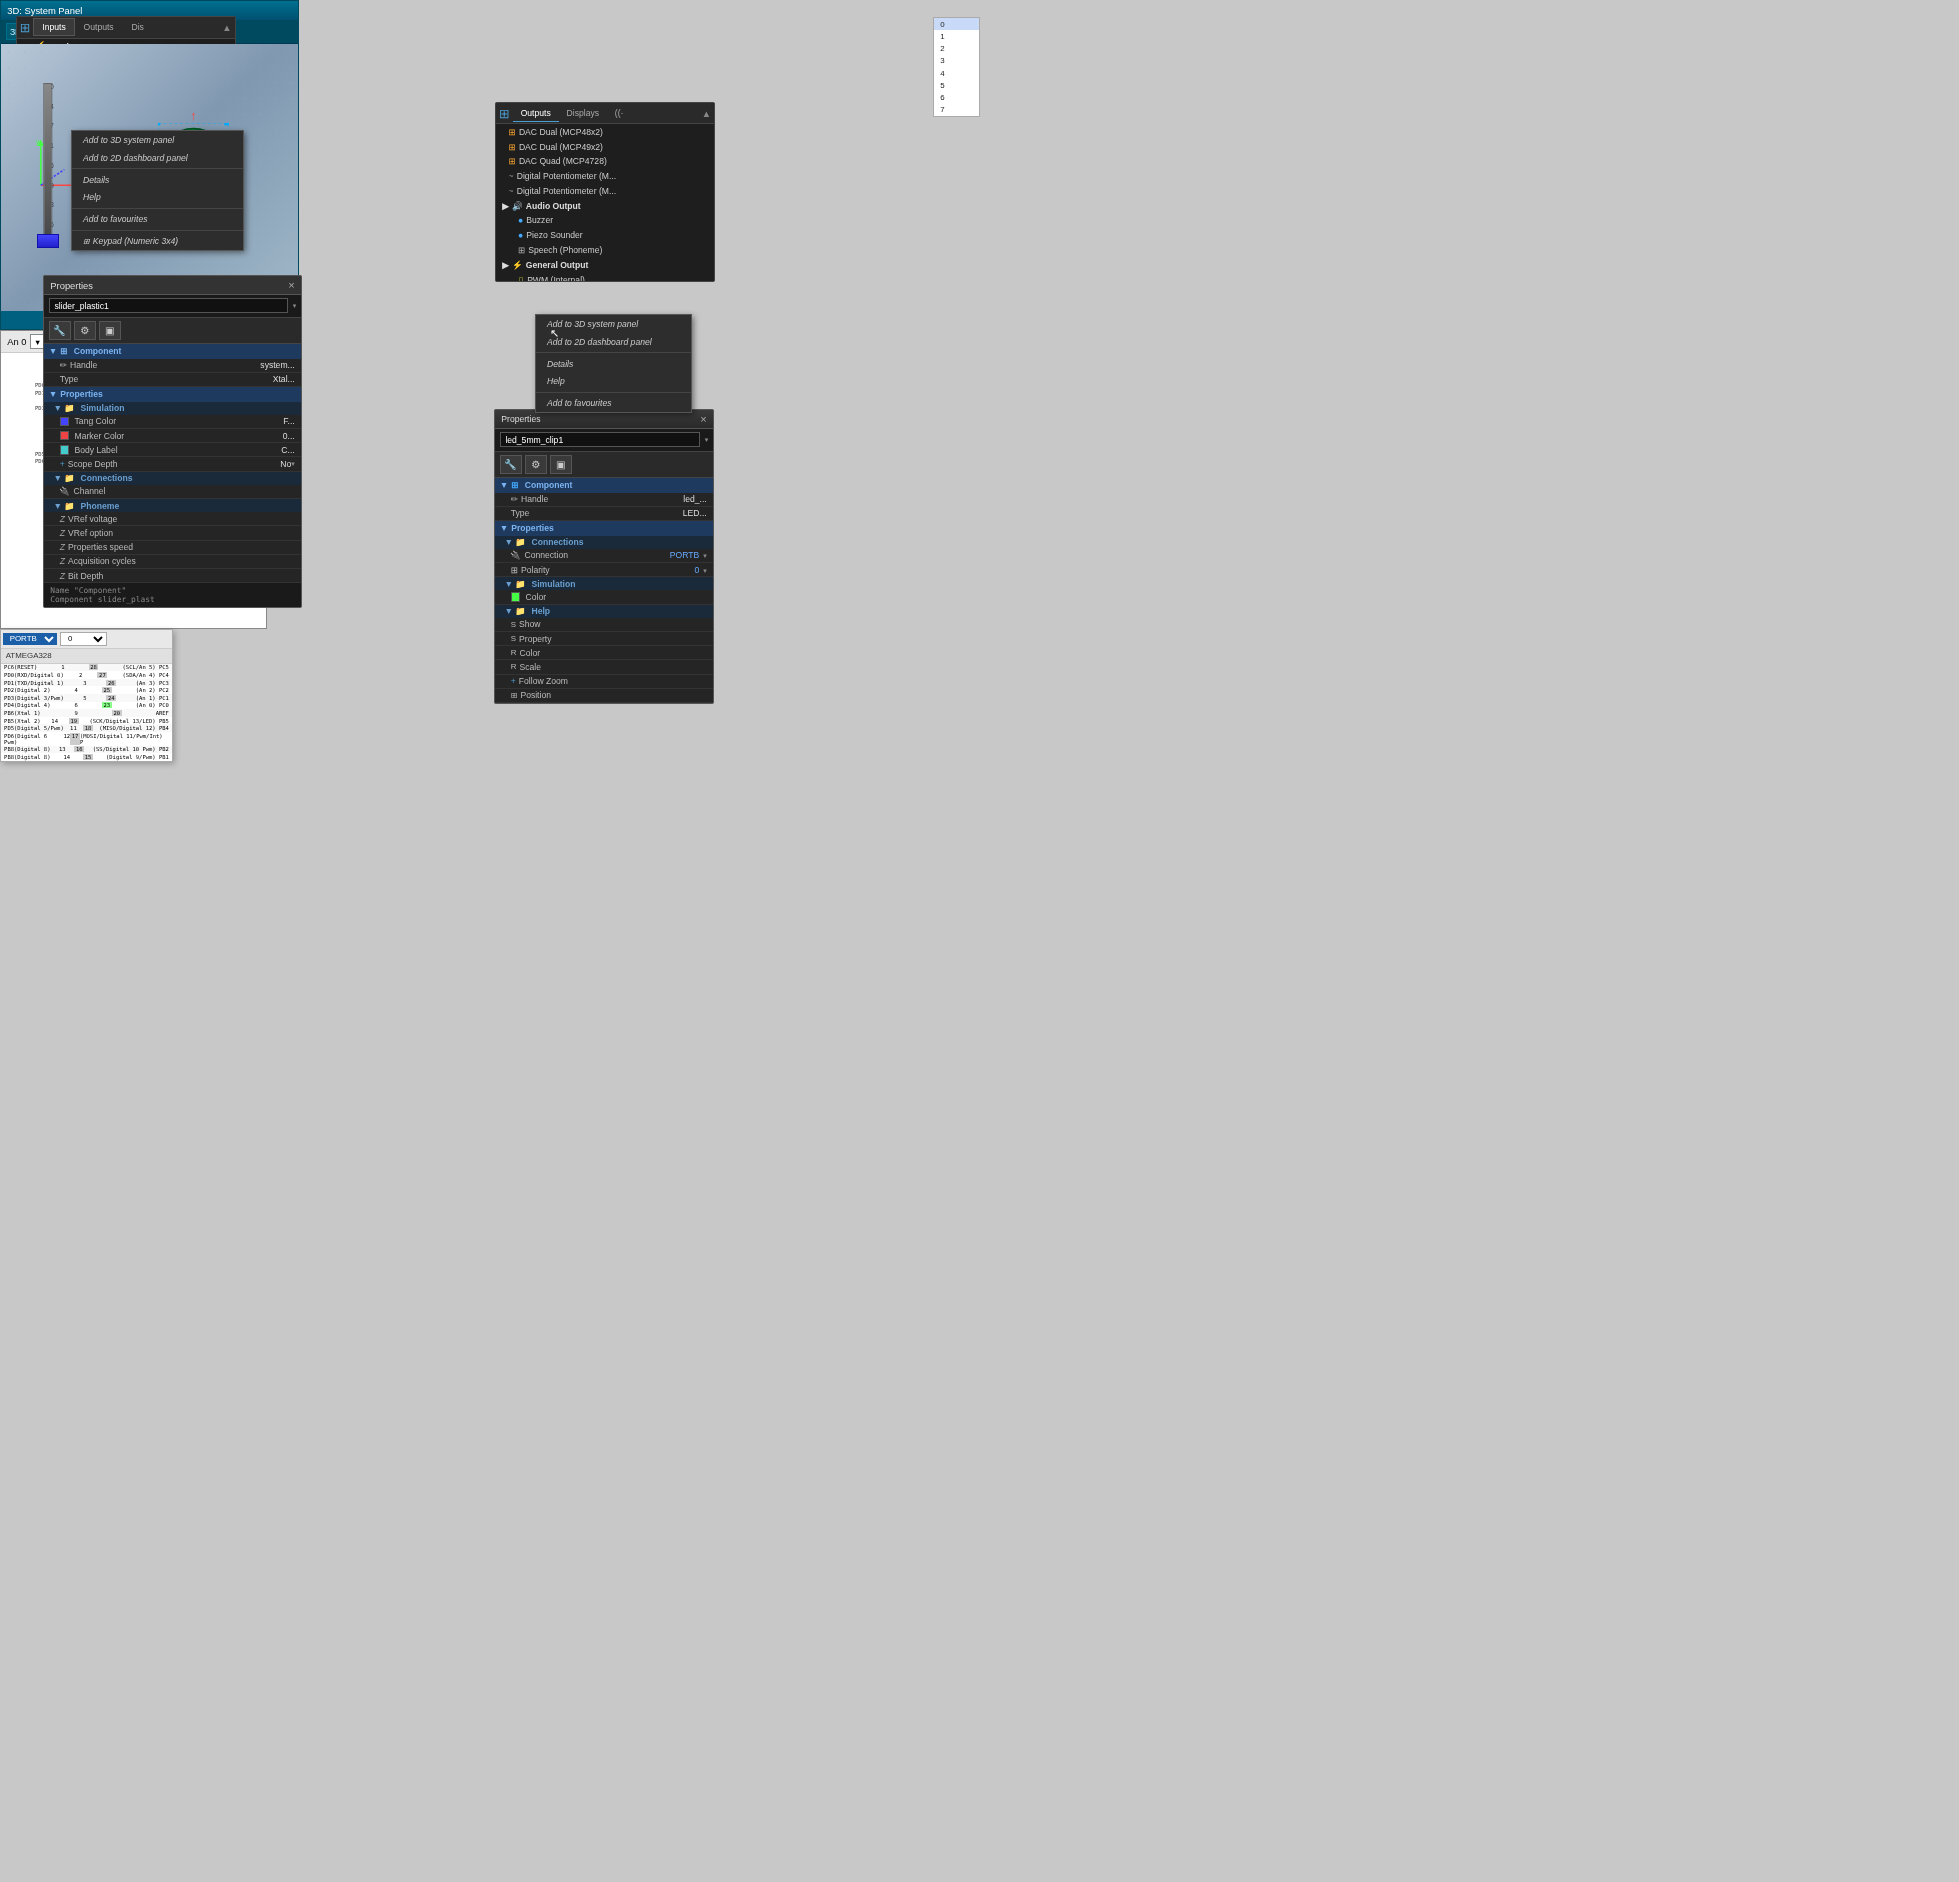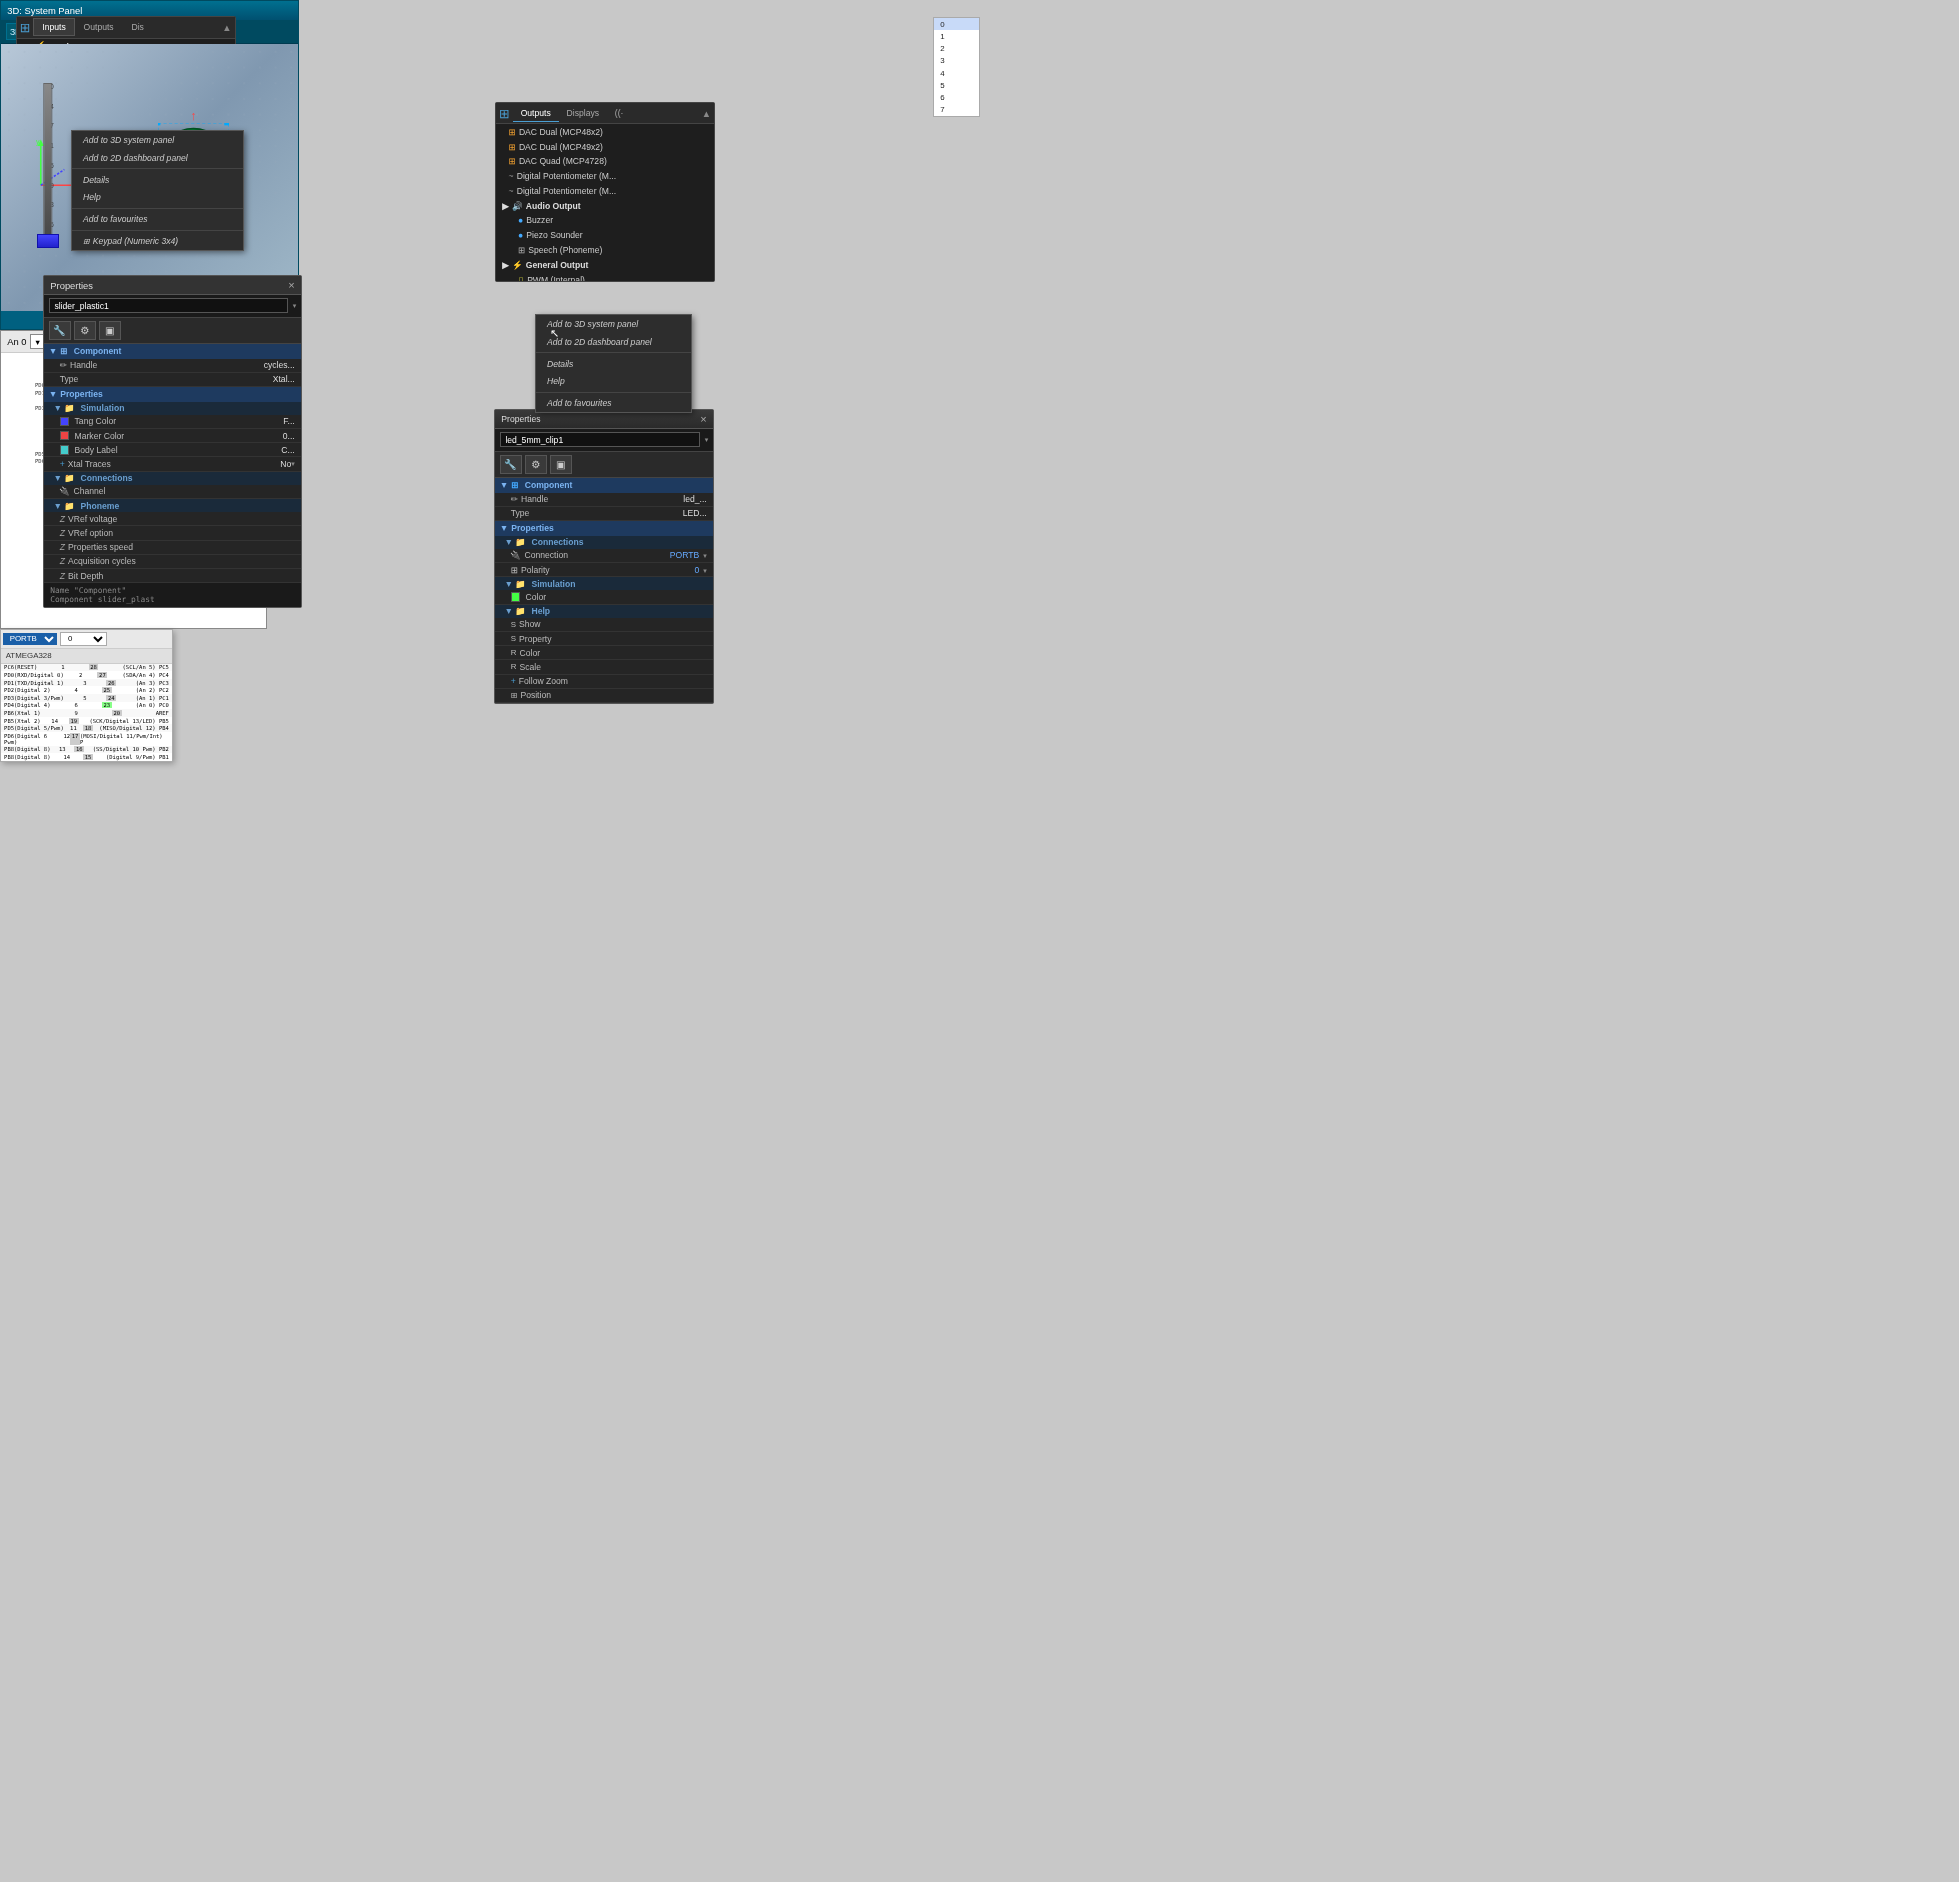--- a/index.html
+++ b/index.html
@@ -526,21 +526,21 @@
   <div class="props-section">
     <span>▼</span>
     <span style="margin-right:3.1px;">⊞</span>
     <span>Component</span>
   </div>
   <div class="props-row">
     <span class="props-row-label">
       <span>✏</span>
       <span>Handle</span>
     </span>
-    <span class="props-row-value">cycles...</span>
+    <span class="props-row-value">system...</span>
   </div>
   <div class="props-row">
     <span class="props-row-label">
       <span>Type</span>
     </span>
     <span class="props-row-value">Xtal...</span>
   </div>
 
   <div class="props-section">
     <span>▼</span>
@@ -568,21 +568,21 @@
   <div class="props-row">
     <span class="props-row-label">
       <span class="color-swatch" style="background:#44cccc;"></span>
       <span>Body Label</span>
     </span>
     <span class="props-row-value">C...</span>
   </div>
   <div class="props-row">
     <span class="props-row-label">
       <span style="color:#4a9fd4;">+</span>
-      <span>Xtal Traces</span>
+      <span>Scope Depth</span>
     </span>
     <span class="props-row-value">No</span>
     <span style="color:#888; font-size:7px;">▾</span>
   </div>
 
   <div class="sub-section">
     <span>▼</span>
     <span style="color:#8080ff; margin-right:3.1px;">📁</span>
     <span>Connections</span>
   </div>

